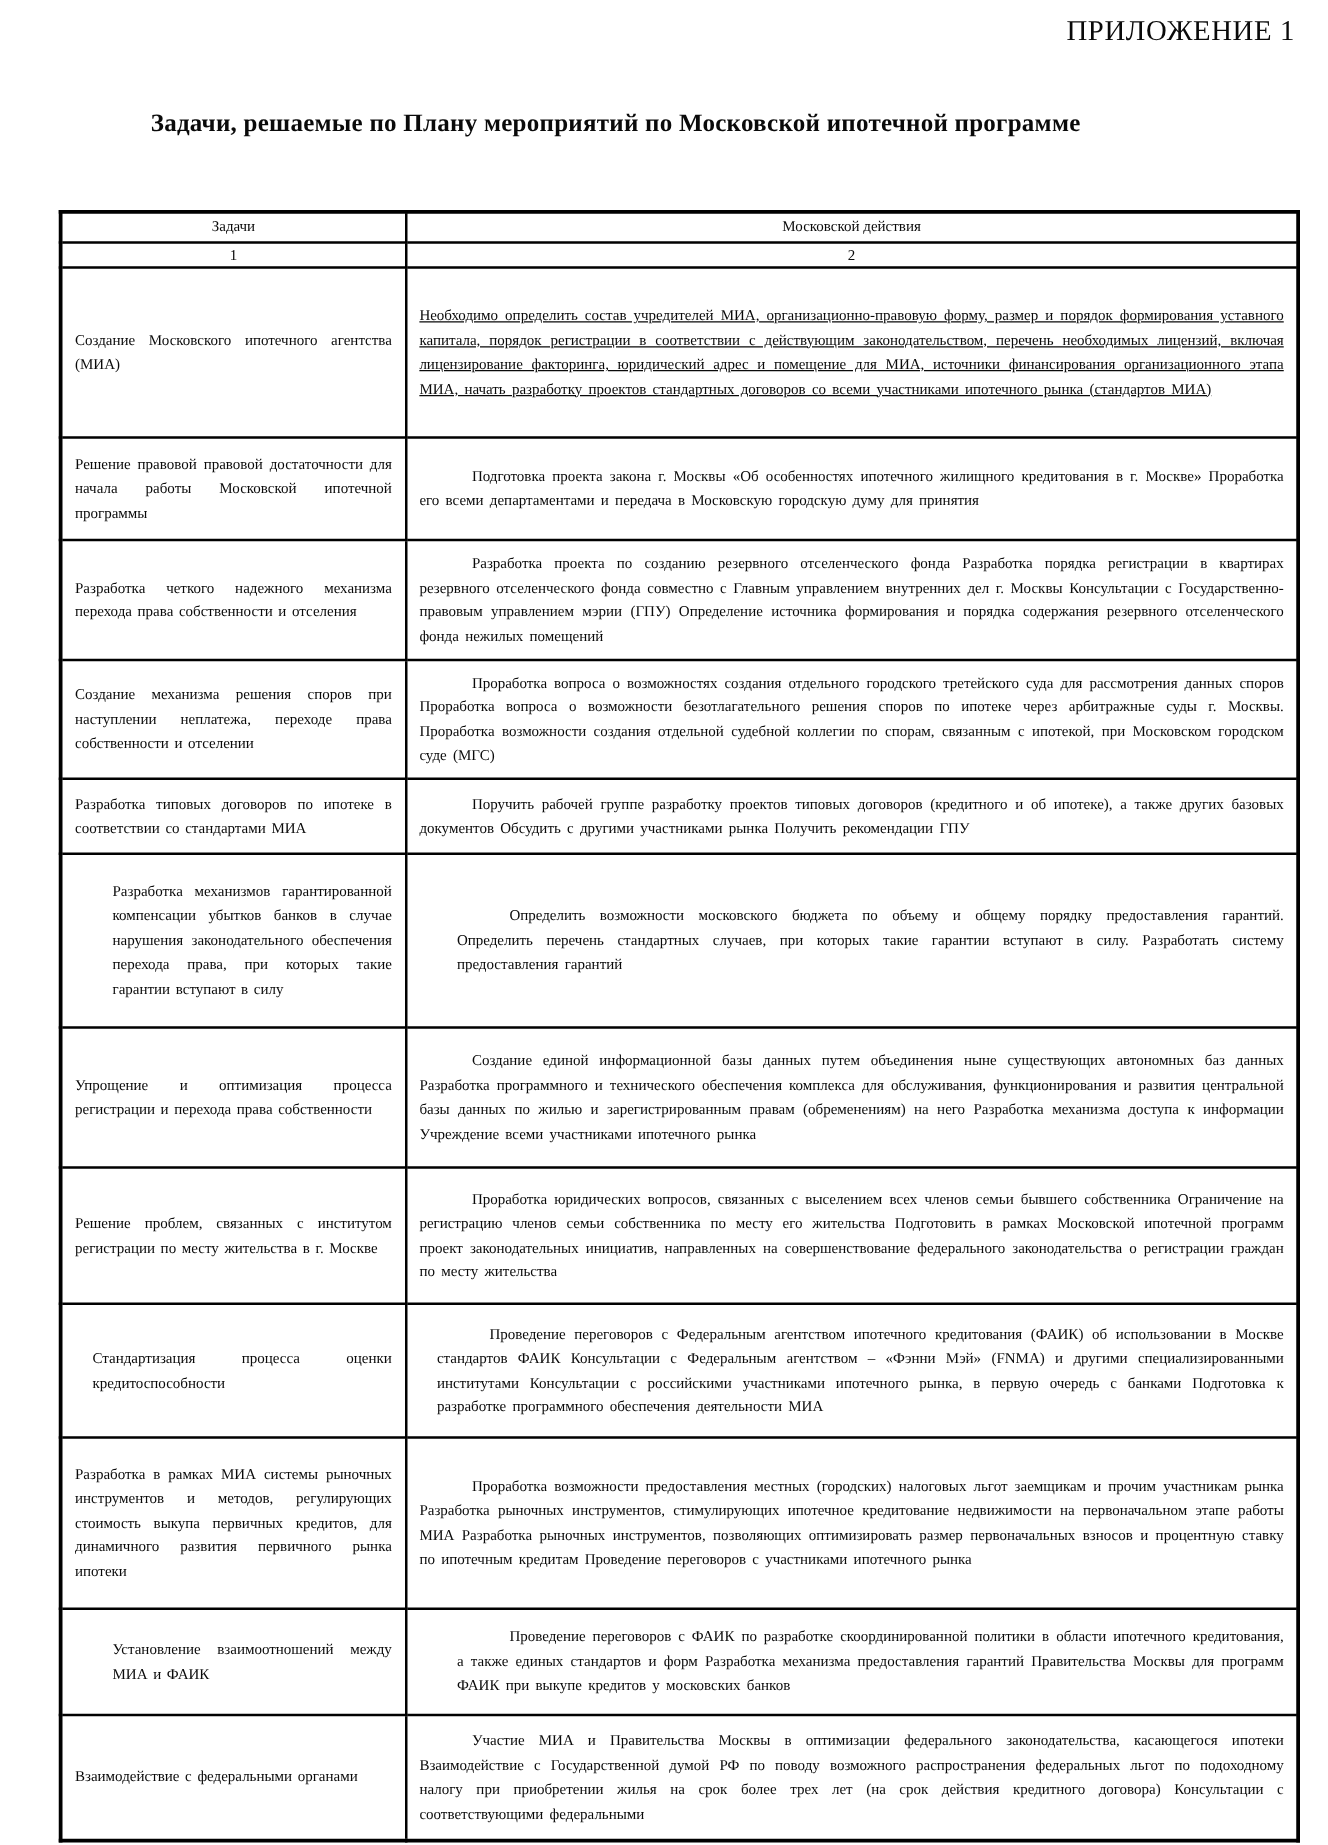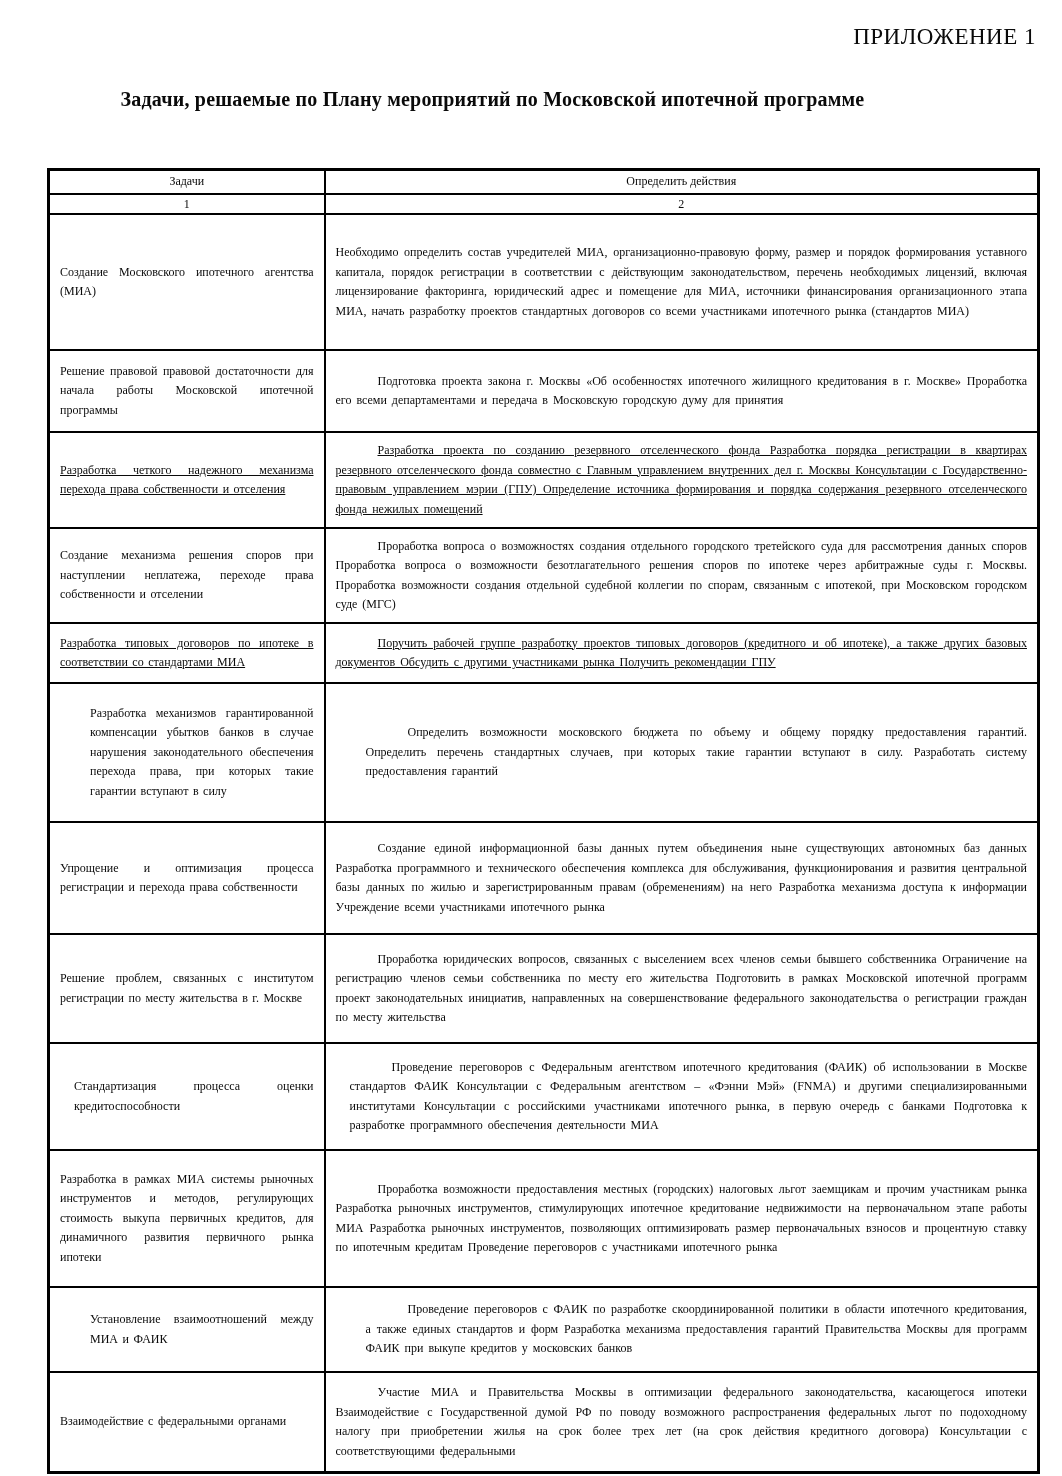--- a/index.html
+++ b/index.html
@@ -10,21 +10,21 @@
   }
   body {
     font-family: "Liberation Serif", "DejaVu Serif", serif;
     color: #0a0a0a;
     position: relative;
     height: 1476px;
     overflow: hidden;
   }
   .corner-label {
     position: absolute;
-    top: 24px;
+    top: 12px;
     right: 26px;
     font-size: 23px;
     letter-spacing: 0.5px;
     white-space: nowrap;
   }
   .page-title {
     position: absolute;
     top: 88px;
     left: 0;
     width: 985px;
@@ -67,27 +67,27 @@
     word-spacing: 1.5px;
     padding-left: 8px;
     padding-right: 8px;
     margin-left: 20px;
   }
   td.action-cell {
     text-align: justify;
     word-spacing: 2px;
     text-indent: 42px;
   }
-  td.action-cell.flush { text-indent: 0; }
+  td.action-cell.flush { text-indent: 0; text-decoration: underline; }
   
   tbody tr:nth-child(1)  td { height: 128px; }
   tbody tr:nth-child(2)  td { height: 74px;  }
-  tbody tr:nth-child(3)  td { height: 88px; text-decoration: underline;  }
+  tbody tr:nth-child(3)  td { height: 88px;  }
   tbody tr:nth-child(4)  td { height: 87px;  }
-  tbody tr:nth-child(5)  td { height: 52px; text-decoration: underline;  }
+  tbody tr:nth-child(5)  td { height: 52px;  }
   tbody tr:nth-child(6)  td { height: 131px; padding-left: 40px; }
   tbody tr:nth-child(7)  td { height: 104px; }
   tbody tr:nth-child(8)  td { height: 101px; }
   tbody tr:nth-child(9)  td { height: 99px; padding-left: 24px;  }
   tbody tr:nth-child(10) td { height: 129px; }
   tbody tr:nth-child(11) td { height: 77px; padding-left: 40px;  }
   tbody tr:nth-child(12) td { height: 92px;  }
 </style>
 </head>
 <body>
@@ -97,21 +97,21 @@
 <div class="page-title">Задачи, решаемые по Плану мероприятий по Московской ипотечной программе</div>
 
 <table class="task-table">
   <colgroup>
       <col class="c-task">
       <col class="c-action">
     </colgroup>
   <thead>
     <tr>
       <th>Задачи</th>
-      <th>Определить действия</th>
+      <th>Московской действия</th>
     </tr>
     <tr class="num-row">
       <th>1</th>
       <th>2</th>
     </tr>
   </thead>
   <tbody>
     <tr>
       <td class="task-cell">Создание Московского ипотечного агентства (МИА)</td>
       <td class="action-cell flush">Необходимо определить состав учредителей МИА, организационно-правовую форму, размер и порядок формирования уставного капитала, порядок регистрации в соответствии с действующим законодательством, перечень необходимых лицензий, включая лицензирование факторинга, юридический адрес и помещение для МИА, источники финансирования организационного этапа МИА, начать разработку проектов стандартных договоров со всеми участниками ипотечного рынка (стандартов МИА)</td>

